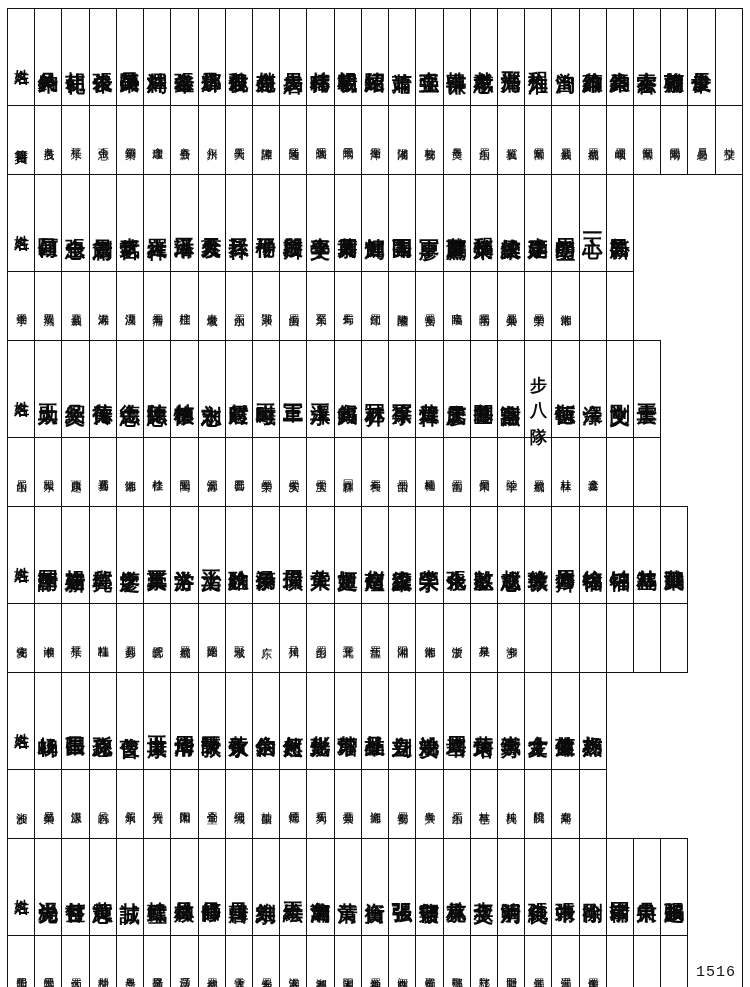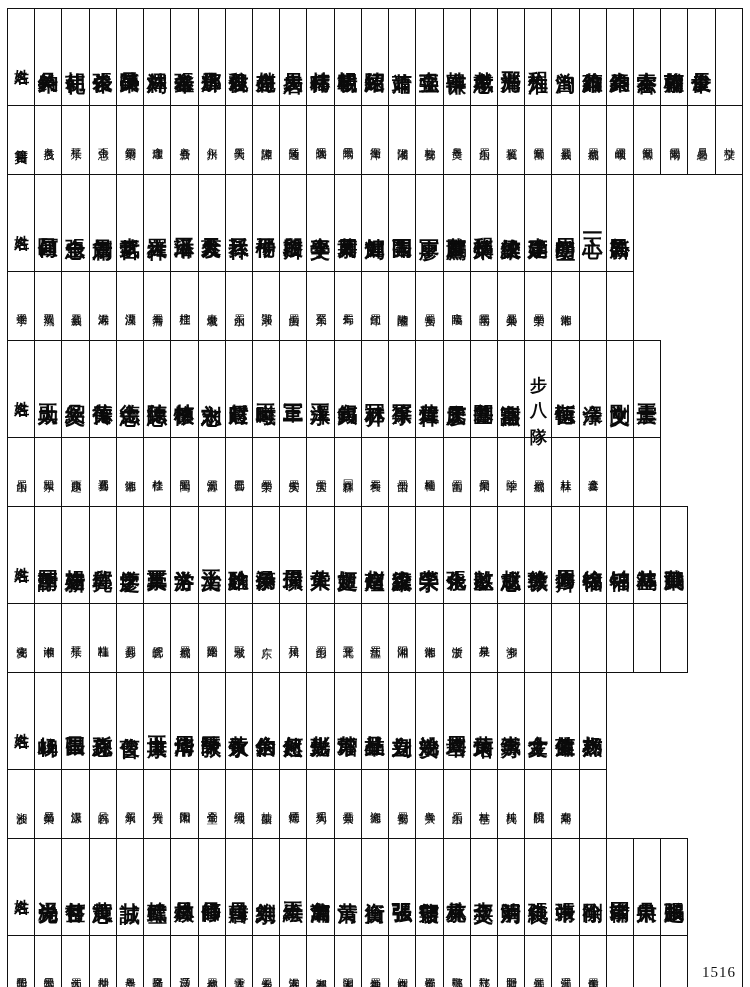--- a/index.html
+++ b/index.html
@@ -74,21 +74,21 @@
     font-weight: 700;
     letter-spacing: 3px;
   }
   .page-number {
     position: absolute;
     right: 14px;
     bottom: 6px;
     font-size: 15px;
     letter-spacing: 1px;
     color: #111;
-    font-family: Liberation Serif, serif;
+    font-family: Liberation Mono, monospace;
     margin-top: 8px;
   }
 </style>
 </head>
 <body>
 
 <div id="page">
 
   <table class="roster">
     <tbody id="roster-body">

